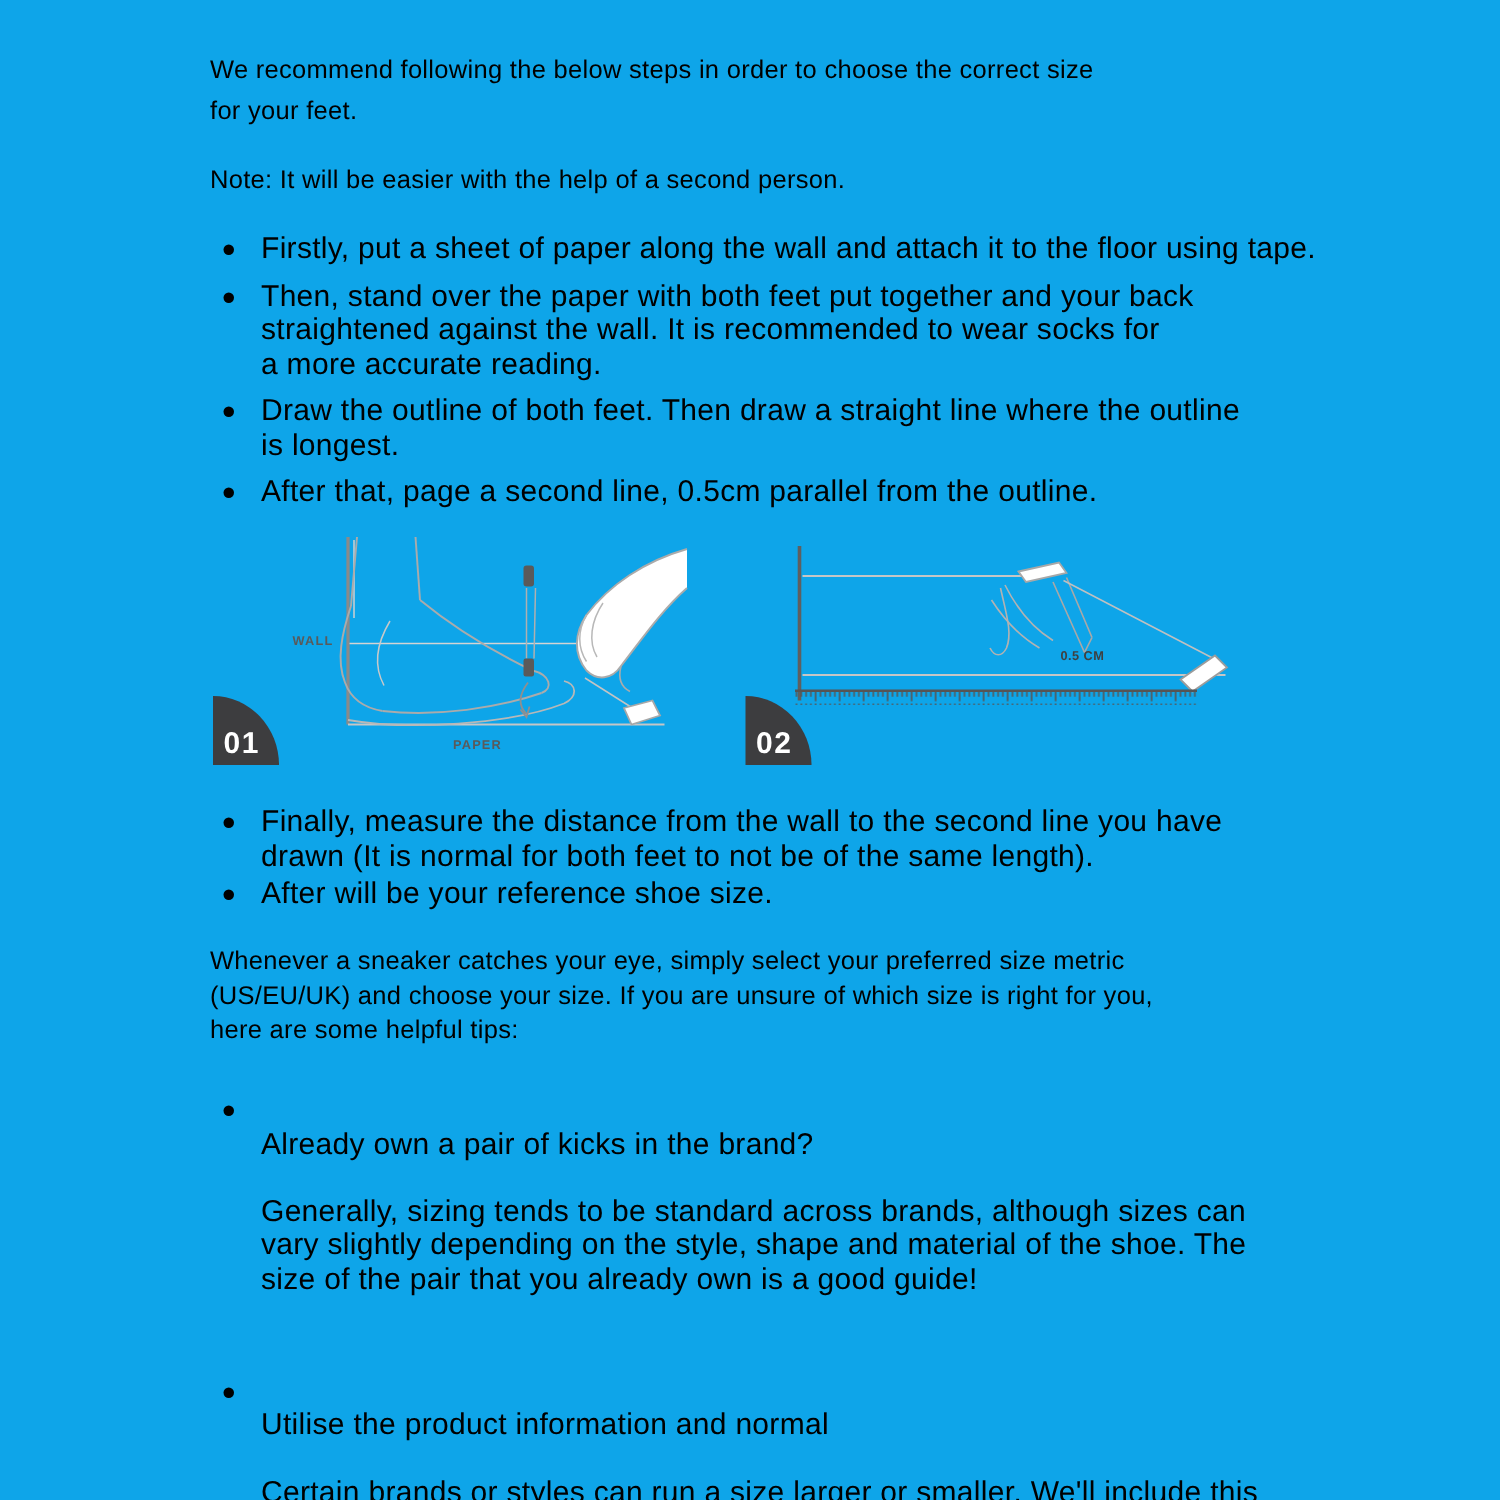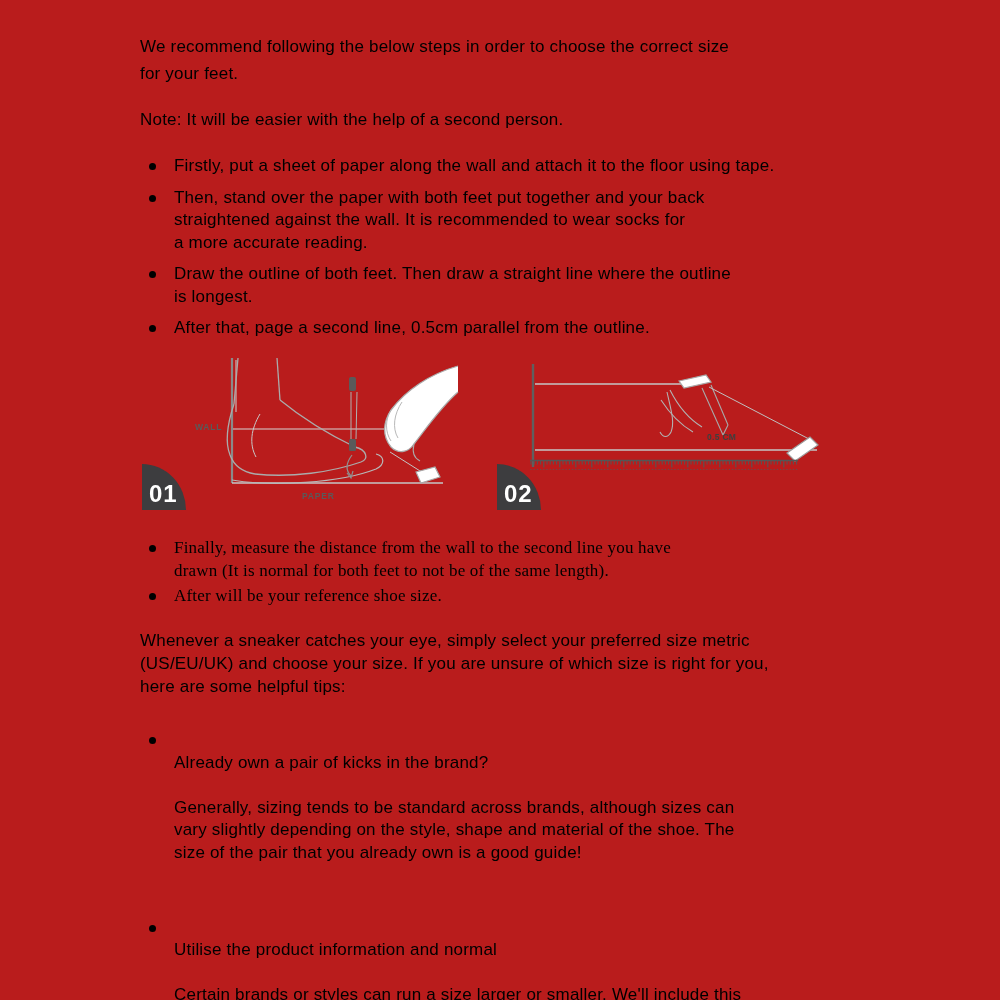--- a/index.html
+++ b/index.html
@@ -1,57 +1,57 @@
 <!DOCTYPE html>
 <html><head>
 <meta charset="utf-8">
 <style>
   html,body { margin:0; padding:0; background:#ffffff; }
   body {
     width:1000px; height:1000px; overflow:hidden;
     font-family:"Liberation Sans", sans-serif; color:#000;
   }
-  .page { position:relative; width:1000px; height:1000px; background:#b91c1c; }
+  .page { position:relative; width:1000px; height:1000px; background:#0ea5e9; }
 
   .para {
     position:absolute; left:140px; width:740px;
     font-size:17px; line-height:27px; letter-spacing:0.2px;
     white-space:pre-line;
   }
   #intro { top:33px; }
   #note  { top:106px; }
   #tips-intro { top:629px; line-height:23px; }
 
   ul.blist { position:absolute; left:146px; width:740px; margin:0; padding:0; list-style:none; }
   ul.blist li {
     position:relative; padding-left:28px; margin-bottom:9px;
-    font-size:17px; line-height:22.5px; letter-spacing:0.2px; white-space:pre-line;
+    font-size:20px; line-height:22.5px; letter-spacing:0.2px; white-space:pre-line;
   }
   ul.blist li::before {
     content:""; position:absolute; left:3px; top:8px;
     width:7px; height:7px; border-radius:50%; background:#000;
   }
   #steps   { top:155px; }
-  #results { top:537px;font-family:Liberation Serif, serif; }
+  #results { top:537px; }
   #results li { margin-bottom:3px; }
   #tips    { top:729px; }
   #tips li { margin-bottom:30px; }
 
   .figure { position:absolute; top:352px; height:160px; }
   #fig1 { left:140px; width:320px; }
   #fig2 { left:495px; width:360px; }
   .figure svg { position:absolute; left:0; top:0; }
 
   .badge {
     position:absolute; left:2px; top:112px; width:44px; height:46px;
     background:#3d3d3f; border-radius:0 100% 0 0;
   }
   .badge span {
     position:absolute; left:7px; bottom:2px;
-    color:#fff; font-weight:bold; font-size:24px; letter-spacing:1px;text-align:center;
+    color:#fff; font-weight:bold; font-size:20px; letter-spacing:1px;text-align:center;
   }
 
   .diagram-label { font-size:8.5px; font-weight:bold; letter-spacing:0.8px; fill:#5a5a5a; }
   .gap-label { font-size:8.5px; font-weight:bold; letter-spacing:0.3px; fill:#3f3f3f; }
 </style>
 </head>
 <body>
 
 <div class="page">
 

